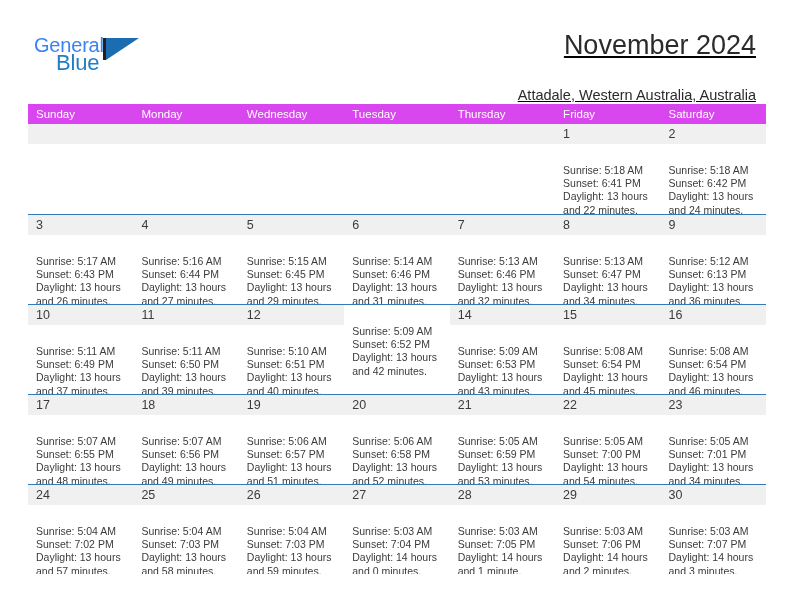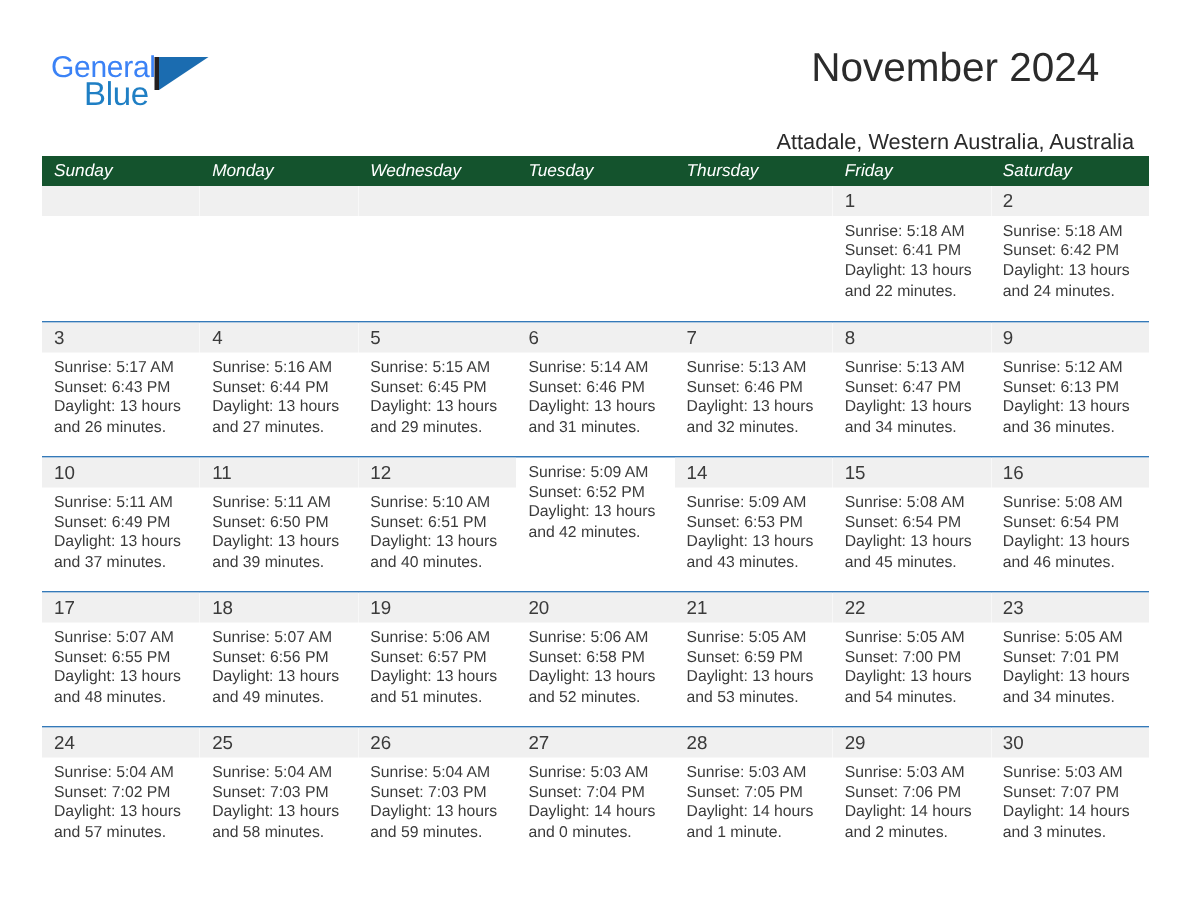--- a/index.html
+++ b/index.html
@@ -80,21 +80,22 @@
     width: 0;
     height: 0;
     border-left: 33px solid #1b6cb0;
     border-bottom: 22px solid transparent;
   }
 
   .title-block {
     position: absolute;
     right: 36px;
     top: 28px;
-    text-align: center;
+    text-align: right;
+    text-decoration: underline;
   }
   .cal-title {
     font-size: 27px;
     color: #2b2b2b;
     font-weight: 400;
     line-height: 34px;
     white-space: nowrap;
   }
   .cal-subtitle {
     margin-top: 24px;
@@ -108,23 +109,22 @@
   
   .calendar {
     position: absolute;
     left: 28px;
     top: 104px;
     width: 738px;
   }
 
   .weekdays {
     display: flex;
-    background: #14532d;
+    background: #d946ef;
     height: 20px;
-    font-style: italic;
   }
   .weekday {
     flex: 1 1 0;
     color: #ffffff;
     font-size: 11.5px;
     line-height: 20px;
     padding-left: 8px;
     box-sizing: border-box;
     white-space: nowrap;
     overflow: hidden;
@@ -153,20 +153,21 @@
     padding-left: 8px;
   }
   .day-num {
     font-size: 12.5px;
     color: #3b3b3b;
     line-height: 20px;
   }
   .day-info {
     padding: 4px 6px 0 8px;
     box-sizing: border-box;
+    margin-top: 16px;
   }
   .day-info .line {
     font-size: 10.5px;
     line-height: 13.2px;
     color: #3b3b3b;
     white-space: nowrap;
   }
 </style>
 </head>
 <body>

